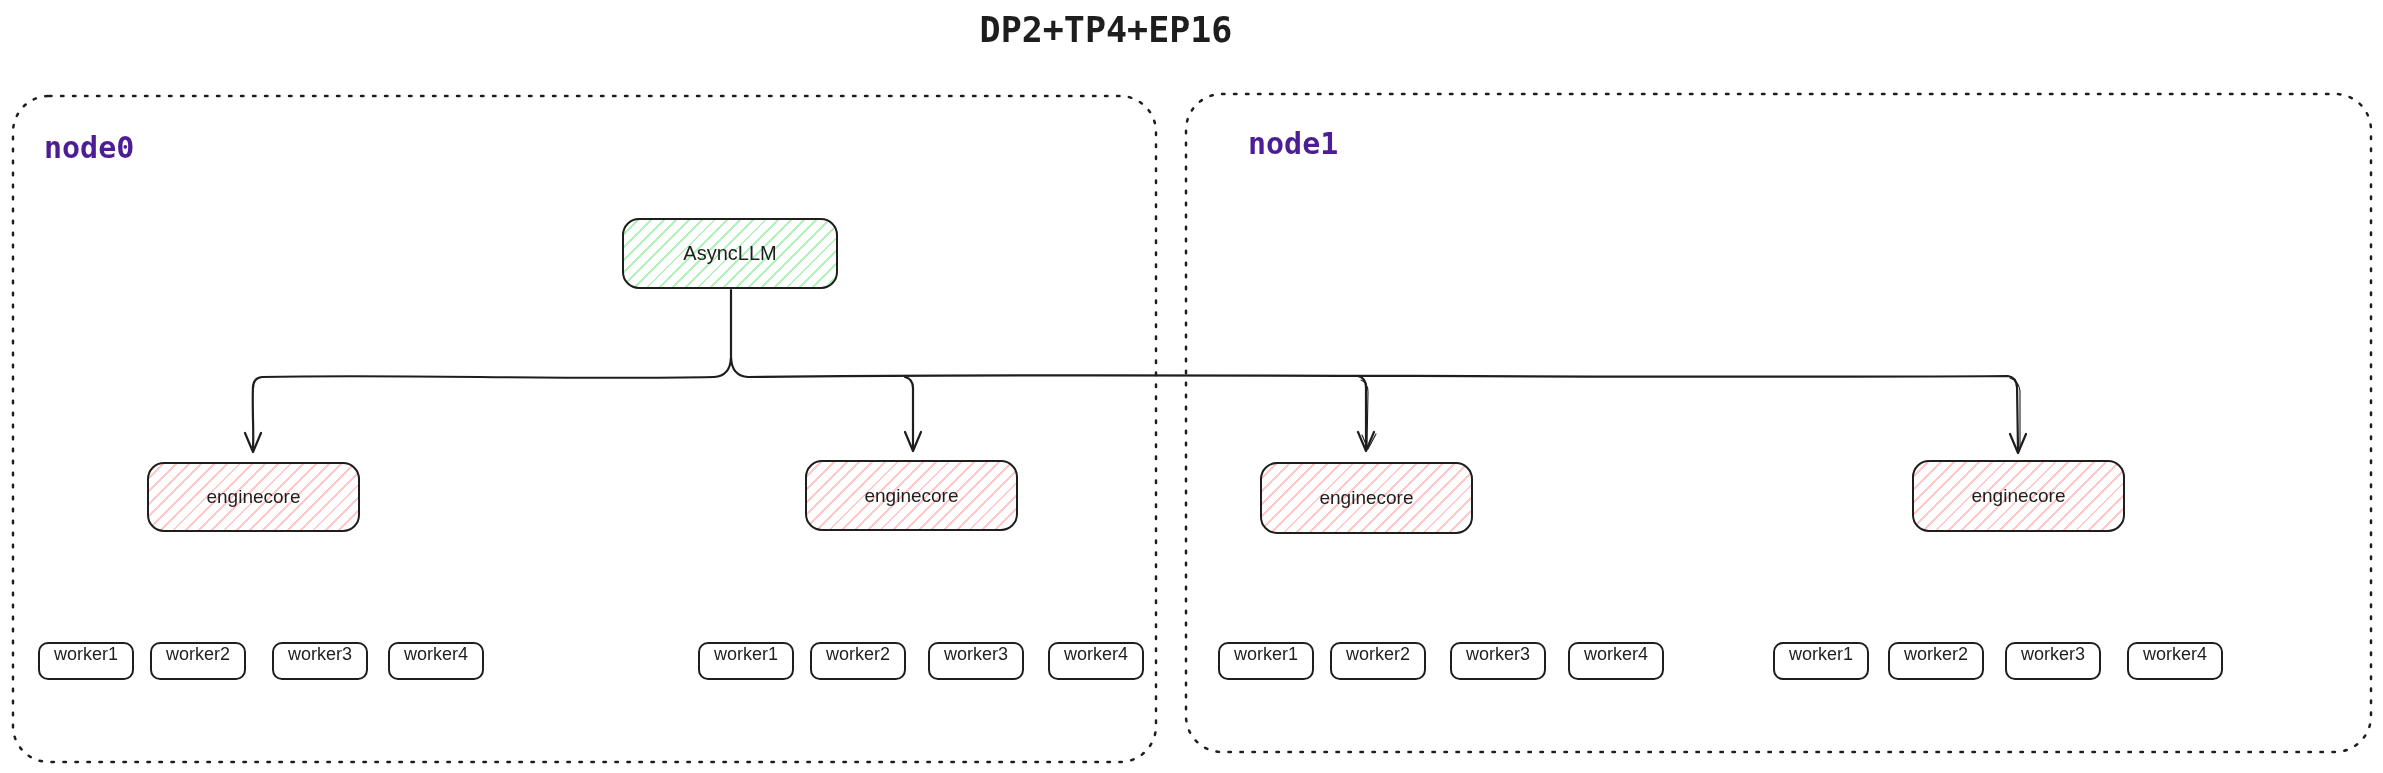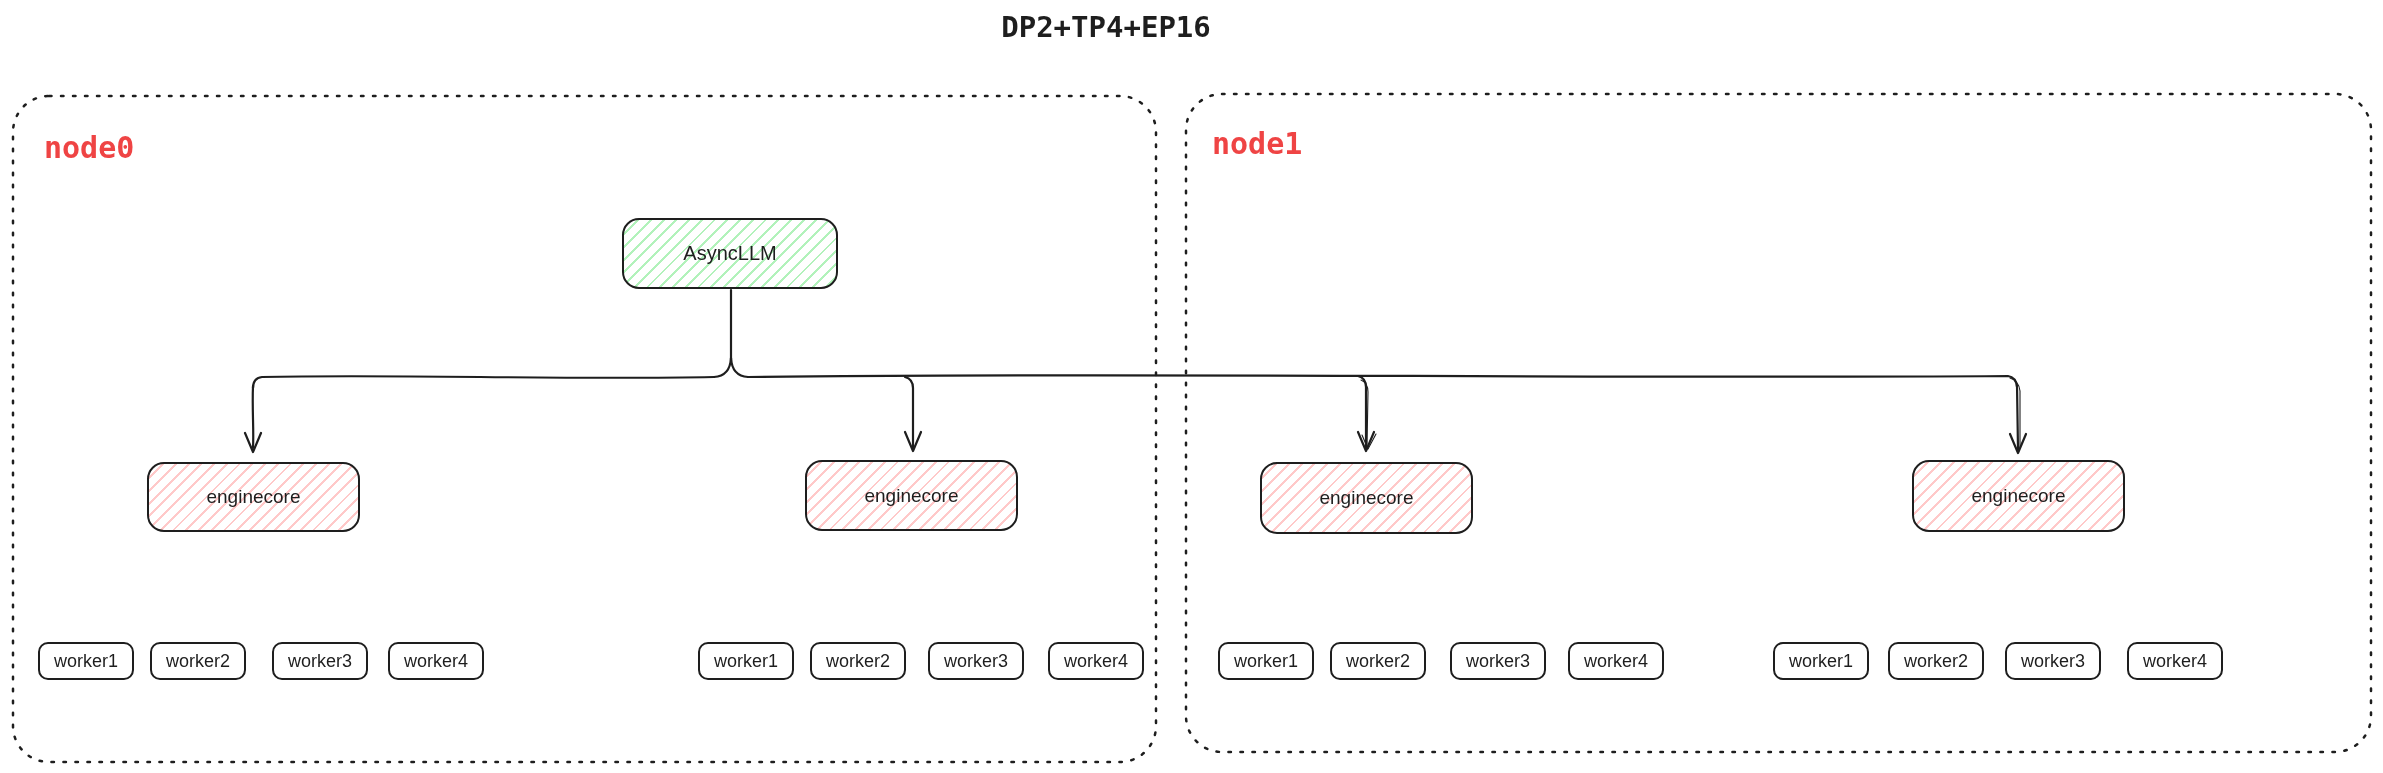--- a/index.html
+++ b/index.html
@@ -9,30 +9,30 @@
     background:#ffffff;
     font-family:"Liberation Sans", sans-serif;
     color:#1e1e1e;
     overflow:hidden;
   }
   .title{
     position:absolute;
     left:1106px;top:10px;
     transform:translateX(-50%);
     font-family:"DejaVu Sans Mono", monospace;
-    font-size:29px;font-weight:700;
+    font-size:35px;font-weight:700;
     letter-spacing:0px;
     color:#1e1e1e;
     white-space:nowrap;
   }
   .node-label{
     position:absolute;
     font-family:"DejaVu Sans Mono", monospace;
     font-size:30px;font-weight:700;
-    color:#ef4444;
+    color:#4c1d95;
     white-space:nowrap;
   }
   .shape{
     position:absolute;
     box-sizing:border-box;
     border:2.5px solid #1e1e1e;
     border-radius:17px;
     display:flex;align-items:center;justify-content:center;
     font-size:19px;
     background:#ffffff;
@@ -46,21 +46,21 @@
     background-color:#ffffff;
     background-image:repeating-linear-gradient(135deg,#ffc9c9 0px,#ffc9c9 2px,transparent 2px,transparent 9px);
     justify-content:center;
   }
   .worker{
     position:absolute;
     box-sizing:border-box;
     width:96px;height:38px;top:642px;
     border:2px solid #1e1e1e;
     border-radius:10px;
-    display:flex;align-items:center;justify-content:center;
+    display:flex;align-items:flex-start;justify-content:center;
     font-size:18px;
     background:#ffffff;
     white-space:nowrap;
   }
   svg.overlay{
     position:absolute;left:0;top:0;
     pointer-events:none;
   }
 </style>
 </head>
@@ -98,21 +98,21 @@
       <path d="M 1358 432 L 1366 451 L 1374 432"></path>
       <path d="M 1362 435 L 1368 449 L 1376 434" stroke-width="1.1"></path>
 
       <path d="M 2017 385 L 2018 450"></path>
       <path d="M 2010 378 Q 2019 381 2020 391 L 2020 448" stroke-width="1.1"></path>
       <path d="M 2010 434 L 2018 453 L 2026 434"></path>
     </g>
   </svg>
 
   <div class="node-label" style="left:44px;top:130px;">node0</div>
-  <div class="node-label" style="left:1212px;top:126px;">node1</div>
+  <div class="node-label" style="left:1248px;top:126px;">node1</div>
 
   <div class="shape hatch-green" style="left:622px;top:218px;width:216px;height:71px;font-size:20px;">
     <span>AsyncLLM</span>
   </div>
 
   <div class="shape hatch-red" style="left:147px;top:462px;width:213px;height:70px;">
     <span>enginecore</span>
   </div>
   <div class="shape hatch-red" style="left:805px;top:460px;width:213px;height:71px;">
     <span>enginecore</span>

